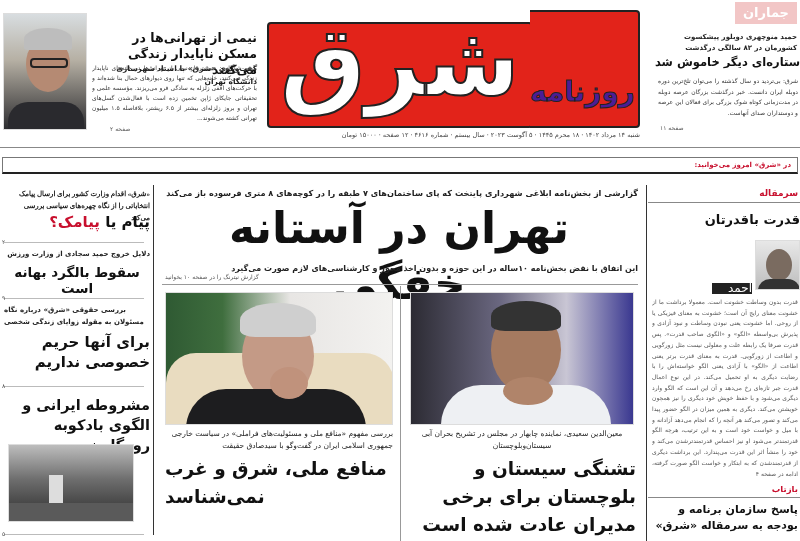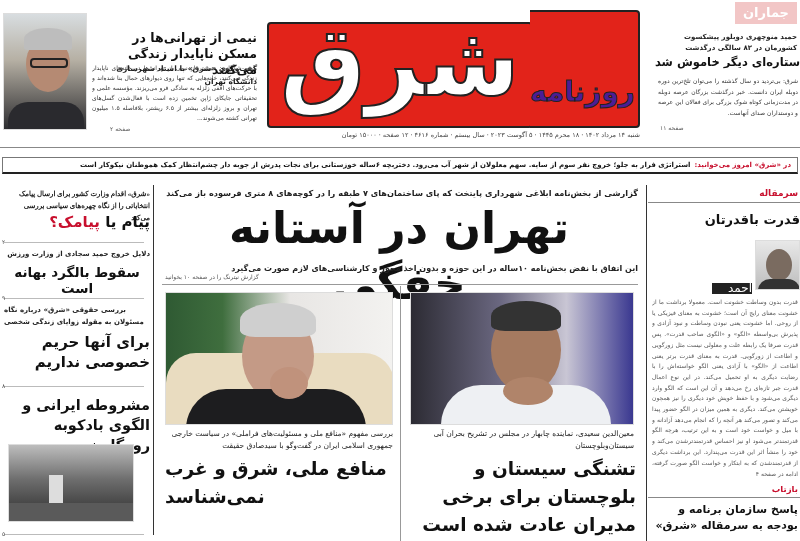--- a/index.html
+++ b/index.html
@@ -43,21 +43,20 @@
 
 <div class="abs kicker" style="left:662px;top:32px;width:135px;font-size:7px;line-height:11px;text-align:right;">حمید منوچهری دوبلور پیشکسوت کشورمان در ۸۲ سالگی درگذشت</div>
 <div class="abs head" style="left:650px;top:55px;width:150px;font-size:11.5px;text-align:right;white-space:nowrap;">ستاره‌ای دیگر خاموش شد</div>
 <div class="abs small" style="left:658px;top:76px;width:140px;height:44px;overflow:hidden;font-size:6px;line-height:10.5px;">شرق: بی‌تردید دو سال گذشته را می‌توان تلخ‌ترین دوره دوبله ایران دانست. خبر درگذشت بزرگان عرصه دوبله در مدت‌زمانی کوتاه شوک بزرگی برای فعالان این عرصه و دوستداران صدای آنهاست.</div>
 <div class="abs pgnum" style="left:660px;top:124px;">صفحه ۱۱</div>
 
 <div class="rule" style="left:0;top:147px;width:800px;height:1px;"></div>
 
 <div class="abs" style="left:2px;top:157px;width:796px;height:17px;border:1px solid #777;border-bottom:2px solid #222;display:flex;align-items:center;padding:0 6px;white-space:nowrap;overflow:hidden;font-size:7px;">
   <span style="color:#c8102e;font-weight:bold;margin-left:4px;">در «شرق» امروز می‌خوانید:</span>
-  <span style="color:#111;font-weight:bold;">استراتژی فرار به جلو؛ خروج نفر سوم از سایه. سهم معلولان از شهر آب می‌رود. دختربچه ۶ساله خوزستانی برای نجات پدرش از جوبه دار چشم‌انتظار کمک هموطنان نیکوکار است</span>
 </div>
 
 <div class="rule" style="left:646px;top:185px;width:1px;height:356px;background:#333;"></div>
 <div class="abs" style="left:660px;top:188px;width:138px;font-size:9px;font-weight:bold;color:#c8102e;text-align:right;">سرمقاله</div>
 <div class="rule" style="left:648px;top:202px;width:152px;height:1px;"></div>
 <div class="abs head" style="left:660px;top:212px;width:140px;font-size:13px;text-align:right;">قدرت باقدرتان</div>
 <div class="abs photo" style="left:755px;top:240px;width:45px;height:50px;background:linear-gradient(180deg,#e8e8e8,#bdbdbd);">
   <div class="face" style="left:10px;top:8px;width:26px;height:32px;background:#7a6b60;"></div>
   <div class="abs" style="left:2px;top:38px;width:42px;height:14px;background:#333;border-radius:12px 12px 0 0;"></div>
 </div>
@@ -74,21 +73,21 @@
 <div class="abs pgnum" style="left:165px;top:273px;width:120px;text-align:left;">گزارش نیترنگ را در صفحه ۱۰ بخوانید</div>
 <div class="rule" style="left:162px;top:284px;width:476px;height:1px;background:#999;"></div>
 <div class="rule" style="left:400px;top:286px;width:1px;height:255px;background:#999;"></div>
 
 <div class="abs photo" style="left:410px;top:292px;width:224px;height:133px;background:linear-gradient(90deg,#2c2b33 0%,#6a6780 40%,#c9c6d4 70%,#3a3890 100%);">
   <div class="face" style="left:80px;top:14px;width:70px;height:86px;background:#a57a60;"></div>
   <div class="face" style="left:80px;top:8px;width:70px;height:30px;background:#333;border-radius:50% 50% 20% 20%;"></div>
   <div class="abs" style="left:30px;top:92px;width:170px;height:45px;background:#eef0f3;border-radius:40px 40px 0 0;"></div>
   <div class="face" style="left:92px;top:84px;width:50px;height:28px;background:#b0846a;"></div>
 </div>
-<div class="abs small" style="left:410px;top:428px;width:224px;font-size:7.5px;line-height:12px;text-align:right;color:#222;">معین‌الدین سعیدی، نماینده چابهار در مجلس در تشریح بحران آبی سیستان‌وبلوچستان</div>
+<div class="abs small" style="left:410px;top:428px;width:224px;font-size:7.5px;line-height:12px;text-align:center;color:#222;">معین‌الدین سعیدی، نماینده چابهار در مجلس در تشریح بحران آبی سیستان‌وبلوچستان</div>
 <div class="abs head" style="left:408px;top:455px;width:228px;font-size:18.5px;line-height:28px;text-align:right;">تشنگی سیستان و بلوچستان برای برخی مدیران عادت شده است</div>
 
 <div class="abs photo" style="left:165px;top:292px;width:228px;height:133px;background:linear-gradient(90deg,#2f5a33 0%,#3f6e3e 25%,#e8e6e4 55%,#f3f2f0 100%);">
   <div class="abs" style="left:0;top:60px;width:228px;height:75px;background:#e9dcc0;border-radius:30px 30px 0 0;"></div>
   <div class="face" style="left:76px;top:18px;width:72px;height:90px;background:#c49a86;"></div>
   <div class="face" style="left:74px;top:10px;width:76px;height:34px;background:#cfcfcf;border-radius:50% 50% 20% 20%;"></div>
   <div class="abs" style="left:20px;top:96px;width:180px;height:40px;background:#1d1d1f;border-radius:40px 40px 0 0;"></div>
   <div class="face" style="left:104px;top:74px;width:38px;height:32px;background:#c0927c;"></div>
 </div>
 <div class="abs small" style="left:165px;top:428px;width:228px;font-size:7.5px;line-height:12px;text-align:right;color:#222;">بررسی مفهوم «منافع ملی و مسئولیت‌های فراملی» در سیاست خارجی جمهوری اسلامی ایران در گفت‌وگو با سیدصادق حقیقت</div>

